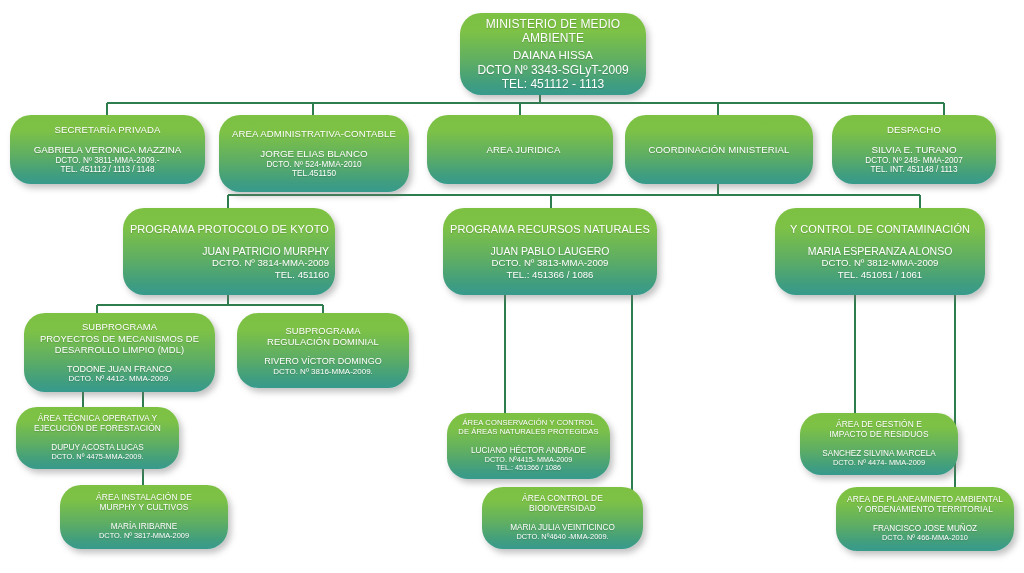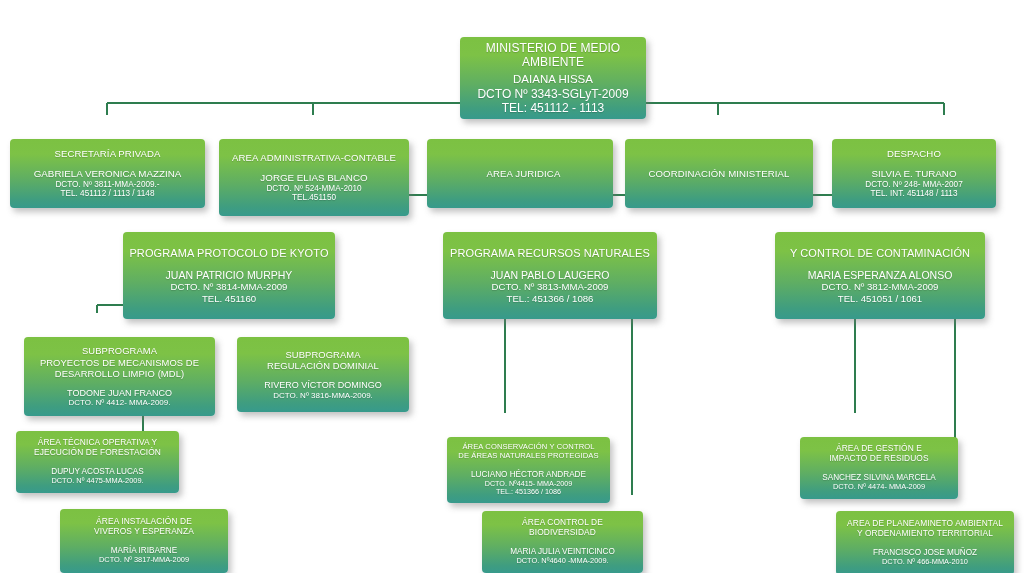--- a/index.html
+++ b/index.html
@@ -19,33 +19,32 @@
     position: absolute;
     left: 0;
     top: 0;
     width: 1024px;
     height: 573px;
     pointer-events: none;
   }
   .node {
     position: absolute;
     box-sizing: border-box;
-    border-radius: 4px;
+    border-radius: 21px;
     background: linear-gradient(180deg, #7cc142 0%, #7dc246 22%, #5fae63 58%, #3f9d80 88%, #379a8c 100%);
     box-shadow: 3px 4px 6px rgba(120,120,120,0.45);
     color: #ffffff;
     display: flex;
     flex-direction: column;
     align-items: center;
     justify-content: center;
     text-align: center;
     padding: 4px 6px;
     line-height: 1.18;
     text-shadow: 0 1px 1px rgba(0,0,0,0.18);
-    margin-top: 24px;
   }
   .node .title {
     font-weight: 400;
     letter-spacing: 0.1px;
   }
   .node .gap {
     height: 0.55em;
   }
   .node .person {
     font-weight: 400;
@@ -154,21 +153,21 @@
   </div>
 
   <div class="node lvl-2" style="left:832px; top:115px; width:164px; height:69px;">
     <div class="title">DESPACHO</div>
     <div class="gap"></div>
     <div class="person">SILVIA E. TURANO</div>
     <div class="meta">DCTO. Nº 248- MMA-2007</div>
     <div class="meta">TEL. INT. 451148 / 1113</div>
   </div>
 
-  <div class="node lvl-3" style="left:123px; top:208px; width:212px; height:87px;">
+  <div class="node lvl-3" style="left:123px; top:208px; width:212px; height:87px;align-items:flex-end;">
     <div class="title">PROGRAMA PROTOCOLO DE KYOTO</div>
     <div class="gap"></div>
     <div class="person">JUAN PATRICIO MURPHY</div>
     <div class="meta">DCTO. Nº 3814-MMA-2009</div>
     <div class="meta">TEL. 451160</div>
   </div>
 
   <div class="node lvl-3" style="left:443px; top:208px; width:214px; height:87px;">
     <div class="title">PROGRAMA RECURSOS NATURALES</div>
     <div class="gap"></div>
@@ -205,21 +204,21 @@
   <div class="node lvl-5b" style="left:16px; top:407px; width:163px; height:62px;">
     <div class="title">ÁREA TÉCNICA OPERATIVA Y</div>
     <div class="title">EJECUCIÓN DE FORESTACIÓN</div>
     <div class="gap"></div>
     <div class="person">DUPUY ACOSTA LUCAS</div>
     <div class="meta">DCTO. Nº 4475-MMA-2009.</div>
   </div>
 
   <div class="node lvl-5b" style="left:60px; top:485px; width:168px; height:64px;">
     <div class="title">ÁREA INSTALACIÓN DE</div>
-    <div class="title">VIVEROS Y ESPERANZA</div>
+    <div class="title">MURPHY Y CULTIVOS</div>
     <div class="gap"></div>
     <div class="person">MARÍA IRIBARNE</div>
     <div class="meta">DCTO. Nº 3817-MMA-2009</div>
   </div>
 
   <div class="node lvl-5" style="left:447px; top:413px; width:163px; height:66px;">
     <div class="title">ÁREA CONSERVACIÓN Y CONTROL</div>
     <div class="title">DE  ÁREAS NATURALES PROTEGIDAS</div>
     <div class="gap"></div>
     <div class="person">LUCIANO HÉCTOR ANDRADE</div>

